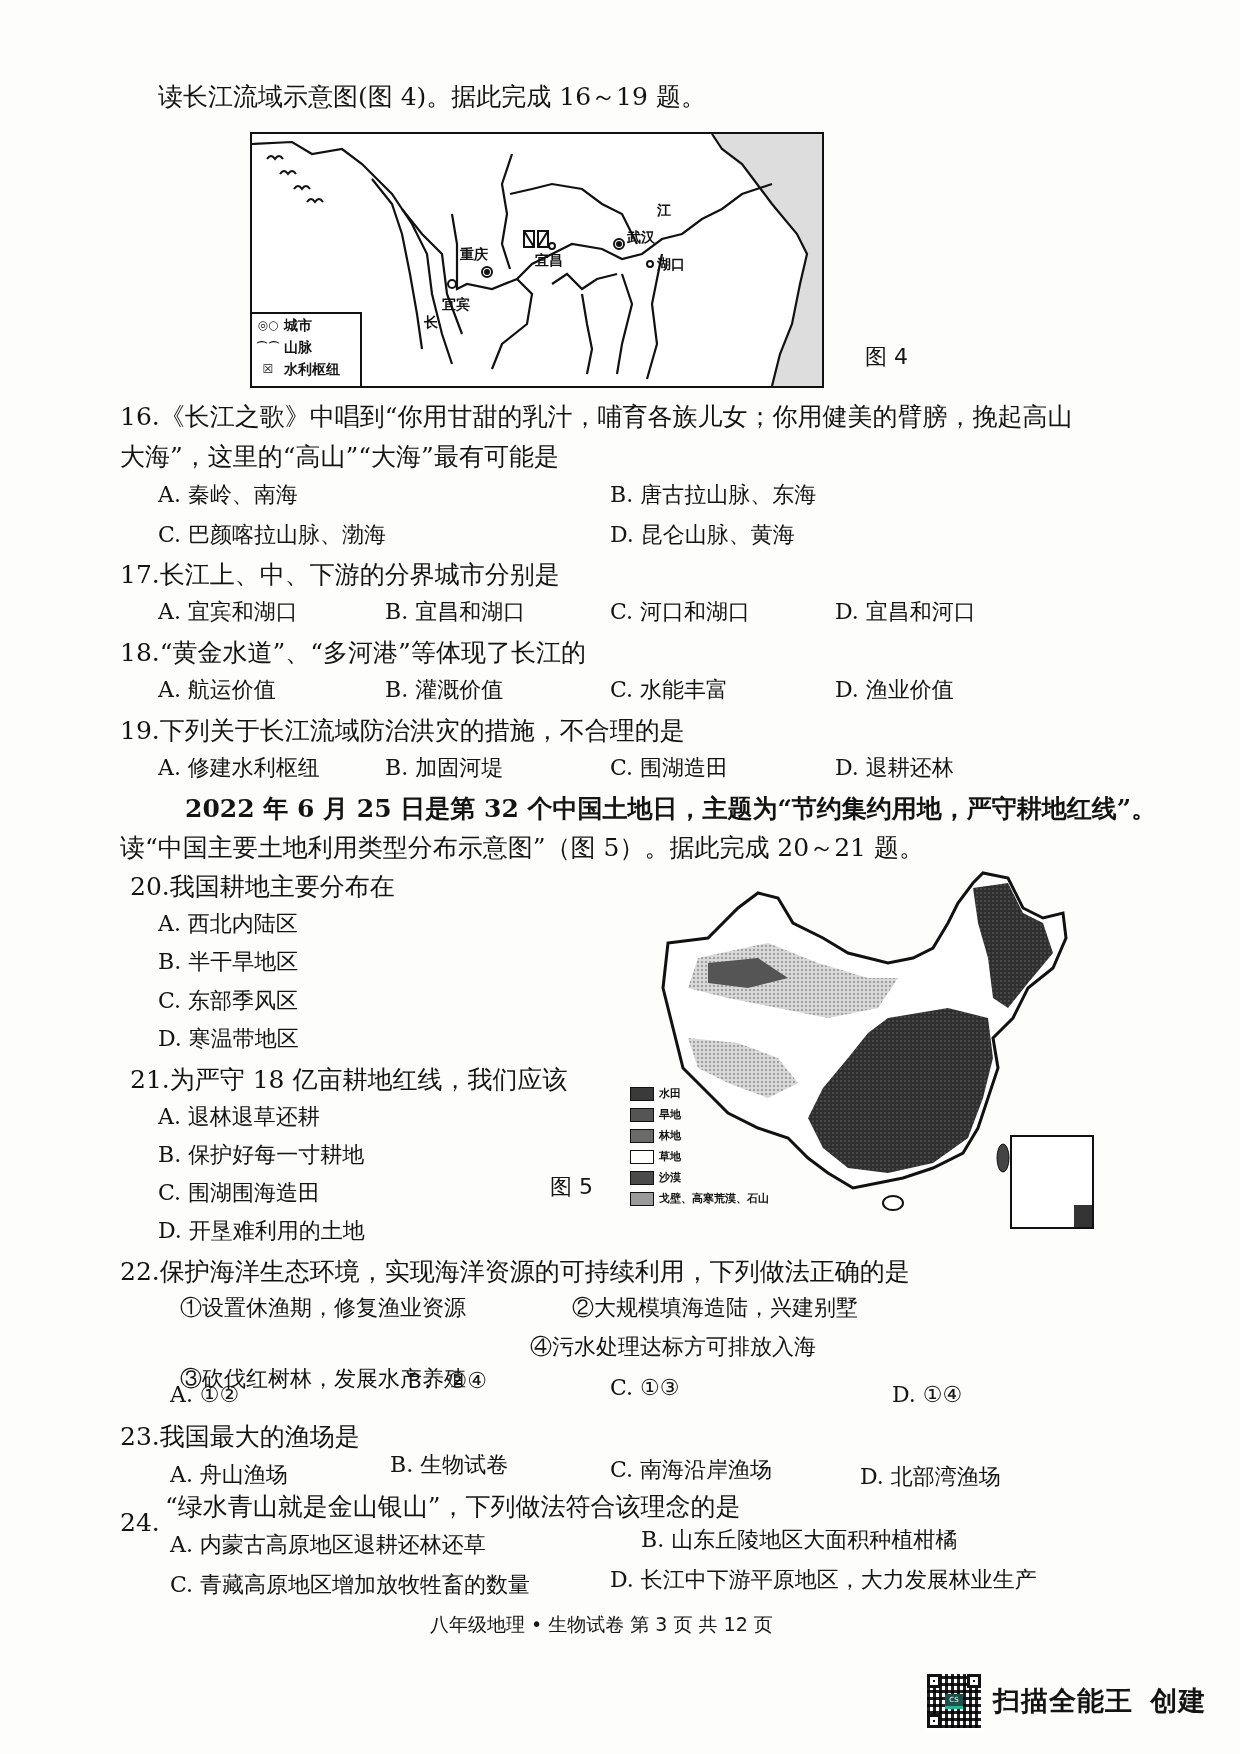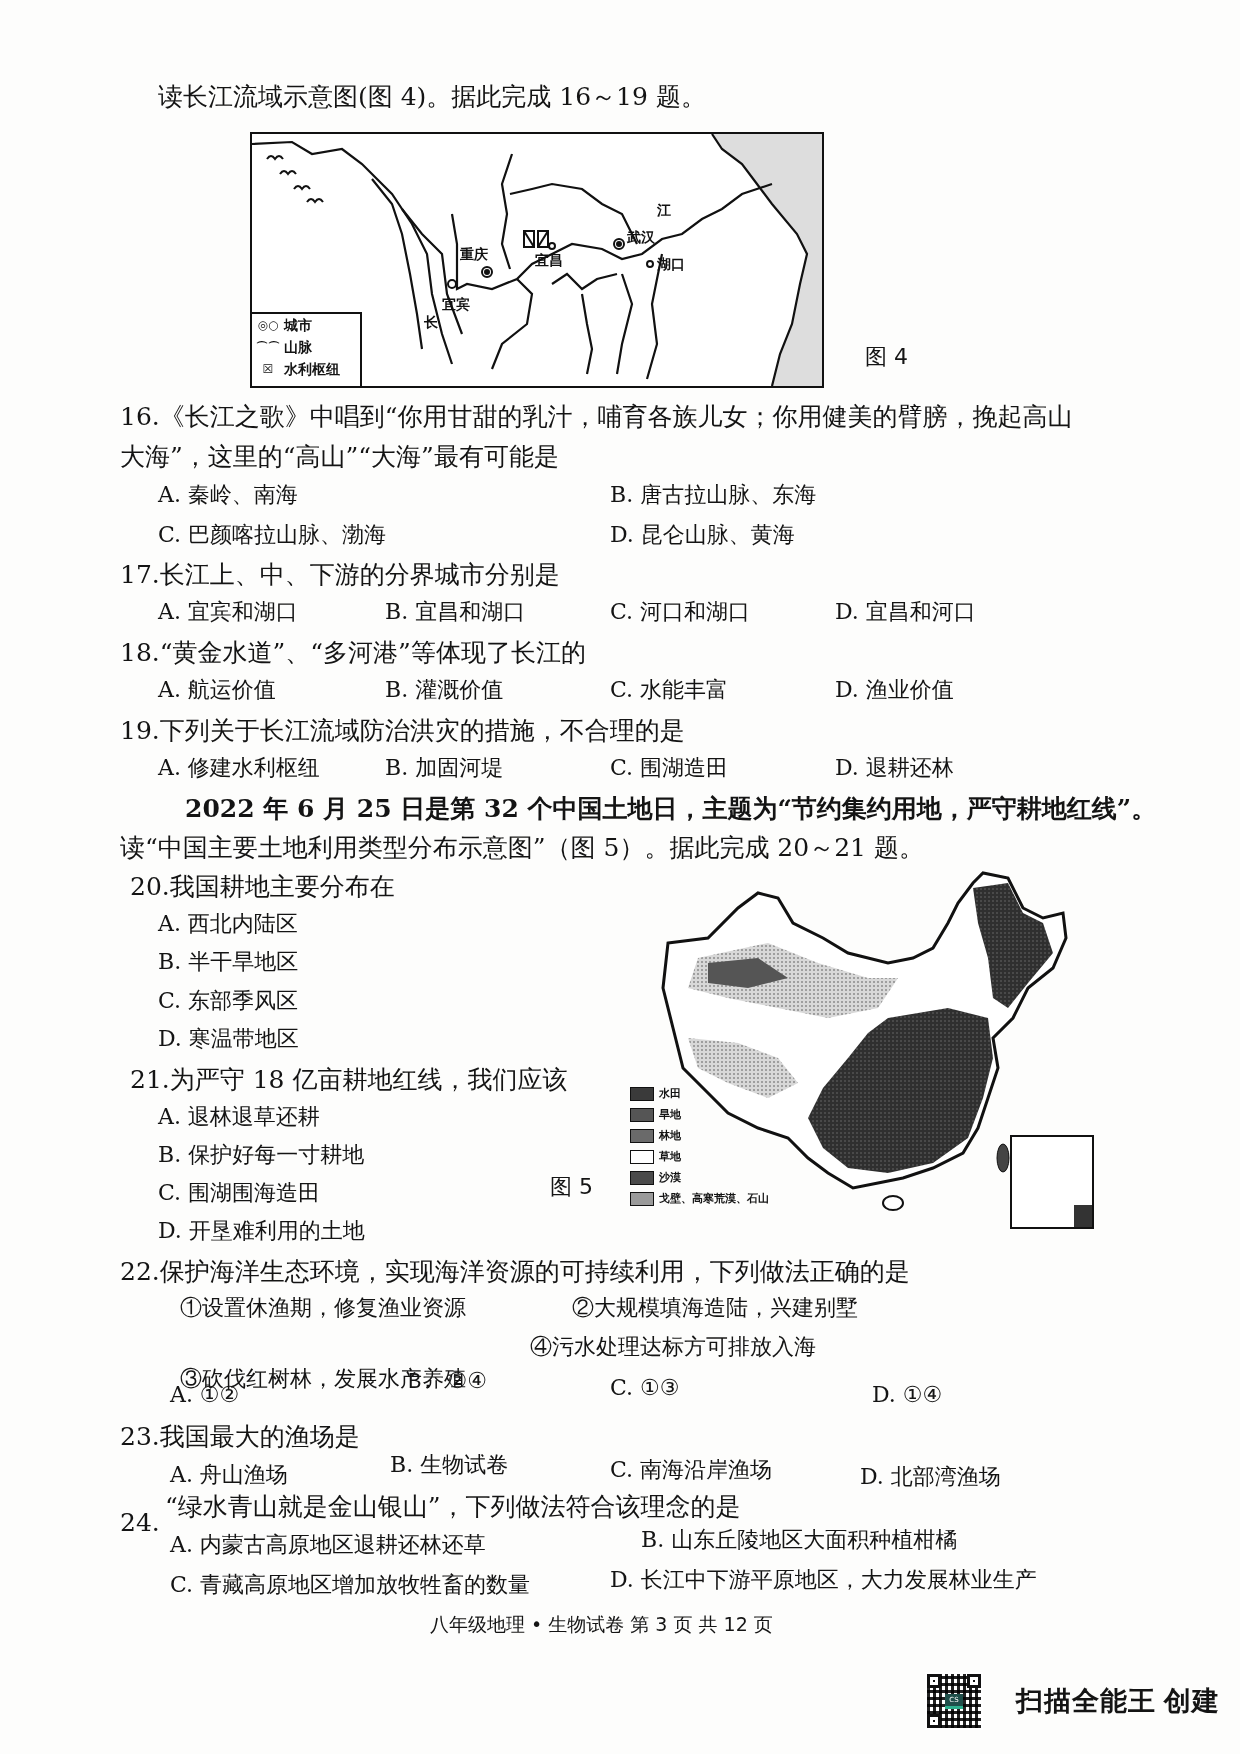--- a/index.html
+++ b/index.html
@@ -41,21 +41,21 @@
   #footer { left: 430px; top: 1612px; font-size: 19px; font-family: "DejaVu Sans", sans-serif; }
   #watermark { position: absolute; left: 925px; top: 1672px; display: flex; align-items: center; gap: 10px; }
   #qr { width: 54px; height: 54px; position: relative;
     background:
       repeating-linear-gradient(90deg, #222 0 3px, #fff 3px 6px),
       repeating-linear-gradient(0deg, #222 0 3px, #fff 3px 7px);
     background-blend-mode: multiply; border: 2px solid #fff; }
   .qr-eye { position: absolute; width: 14px; height: 14px; border: 3px solid #111; background: #fff; box-sizing: border-box; }
   .qr-eye::after { content: ""; position: absolute; left: 3px; top: 3px; width: 2px; height: 2px; background: #111; }
   #qr-logo { position: absolute; left: 18px; top: 20px; width: 18px; height: 12px; background: #1f4f4a; border-bottom: 3px solid #2db08d; color: #fff; font-size: 7px; text-align: center; line-height: 12px; font-family: "DejaVu Sans", sans-serif; }
-  #wm-text { font-size: 27px; font-family: Liberation Serif, serif; font-weight: bold; letter-spacing: 1px; margin-left: 23px; }
+  #wm-text { font-size: 27px; font-family: Liberation Mono, monospace; font-weight: bold; letter-spacing: 1px; }
 </style>
 </head>
 <body>
 
 <div class="abs q" style="left:158px; top:80px;">读长江流域示意图(图 4)。据此完成 16～19 题。</div>
 
 <div id="fig4">
   <svg width="570" height="252" viewBox="0 0 570 252">
 
     <path d="M460 0 L570 0 L570 252 L520 252 L528 220 L540 190 L548 150 L555 120 L545 100 L520 70 L505 50 L490 30 L470 15 Z" fill="#ddd"></path>
@@ -240,21 +240,21 @@
 <div class="abs q" style="left:120px; top:1255px;">
   <span>22.</span><span>保护海洋生态环境，实现海洋资源的可持续利用，下列做法正确的是</span>
 </div>
 <div class="abs opt" style="left:180px; top:1293px;">①设置休渔期，修复渔业资源</div>
 <div class="abs opt" style="left:530px; top:1293px;margin-left:42px;">②大规模填海造陆，兴建别墅</div>
 <div class="abs opt" style="left:180px; top:1364px;">③砍伐红树林，发展水产养殖</div>
 <div class="abs opt" style="left:530px; top:1332px;">④污水处理达标方可排放入海</div>
 <div class="abs opt" style="left:170px; top:1382px;">A. ①②</div>
 <div class="abs opt" style="left:408px; top:1368px;font-family:Liberation Mono, monospace;">B. ②④</div>
 <div class="abs opt" style="left:610px; top:1375px;">C. ①③</div>
-<div class="abs opt" style="left:872px; top:1382px;text-align:right;">D. ①④</div>
+<div class="abs opt" style="left:892px; top:1382px;text-align:right;">D. ①④</div>
 
 <div class="abs q" style="left:120px; top:1420px;">
   <span>23.</span><span>我国最大的渔场是</span>
 </div>
 <div class="abs opt" style="left:170px; top:1460px;">A. 舟山渔场</div>
 <div class="abs opt" style="left:390px; top:1450px;">B. 生物试卷</div>
 <div class="abs opt" style="left:610px; top:1455px;">C. 南海沿岸渔场</div>
 <div class="abs opt" style="left:860px; top:1462px;">D. 北部湾渔场</div>
 
 <div class="abs q" style="left:120px; top:1508px;">24.</div>

